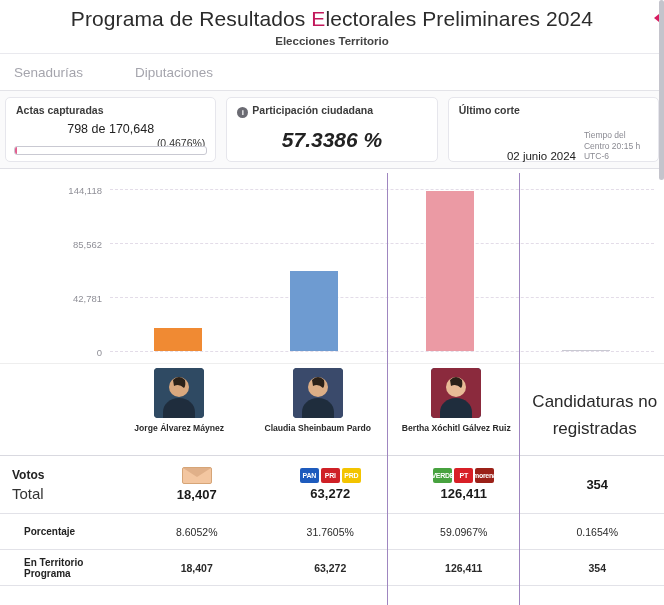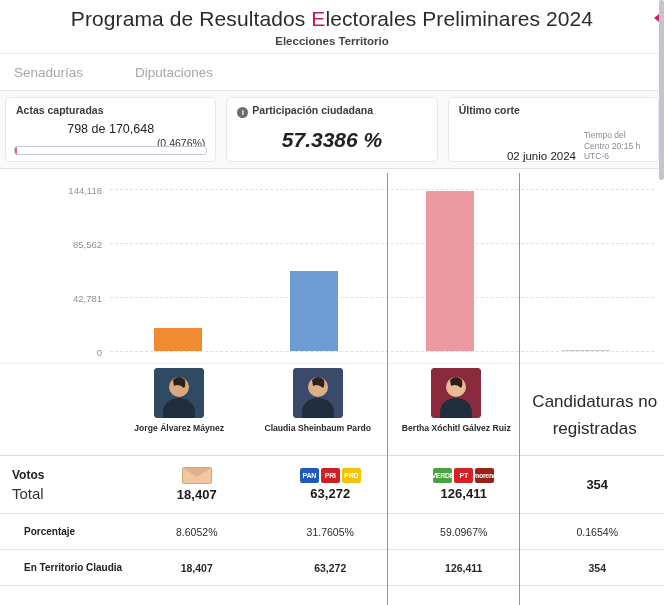--- a/index.html
+++ b/index.html
@@ -463,21 +463,21 @@
         </div>
         <div class="tcell">
           <div class="cell-val">59.0967%</div>
         </div>
         <div class="tcell">
           <div class="cell-val">0.1654%</div>
         </div>
       </div>
       <div class="trow row-nac">
         <div class="tcell label">
-          <div class="pct-label">En Territorio Claudia</div>
+          <div class="pct-label">En Territorio Programa</div>
         </div>
         <div class="tcell">
           <div class="cell-val b">18,407</div>
         </div>
         <div class="tcell">
           <div class="cell-val b">63,272</div>
         </div>
         <div class="tcell">
           <div class="cell-val b">126,411</div>
         </div>

